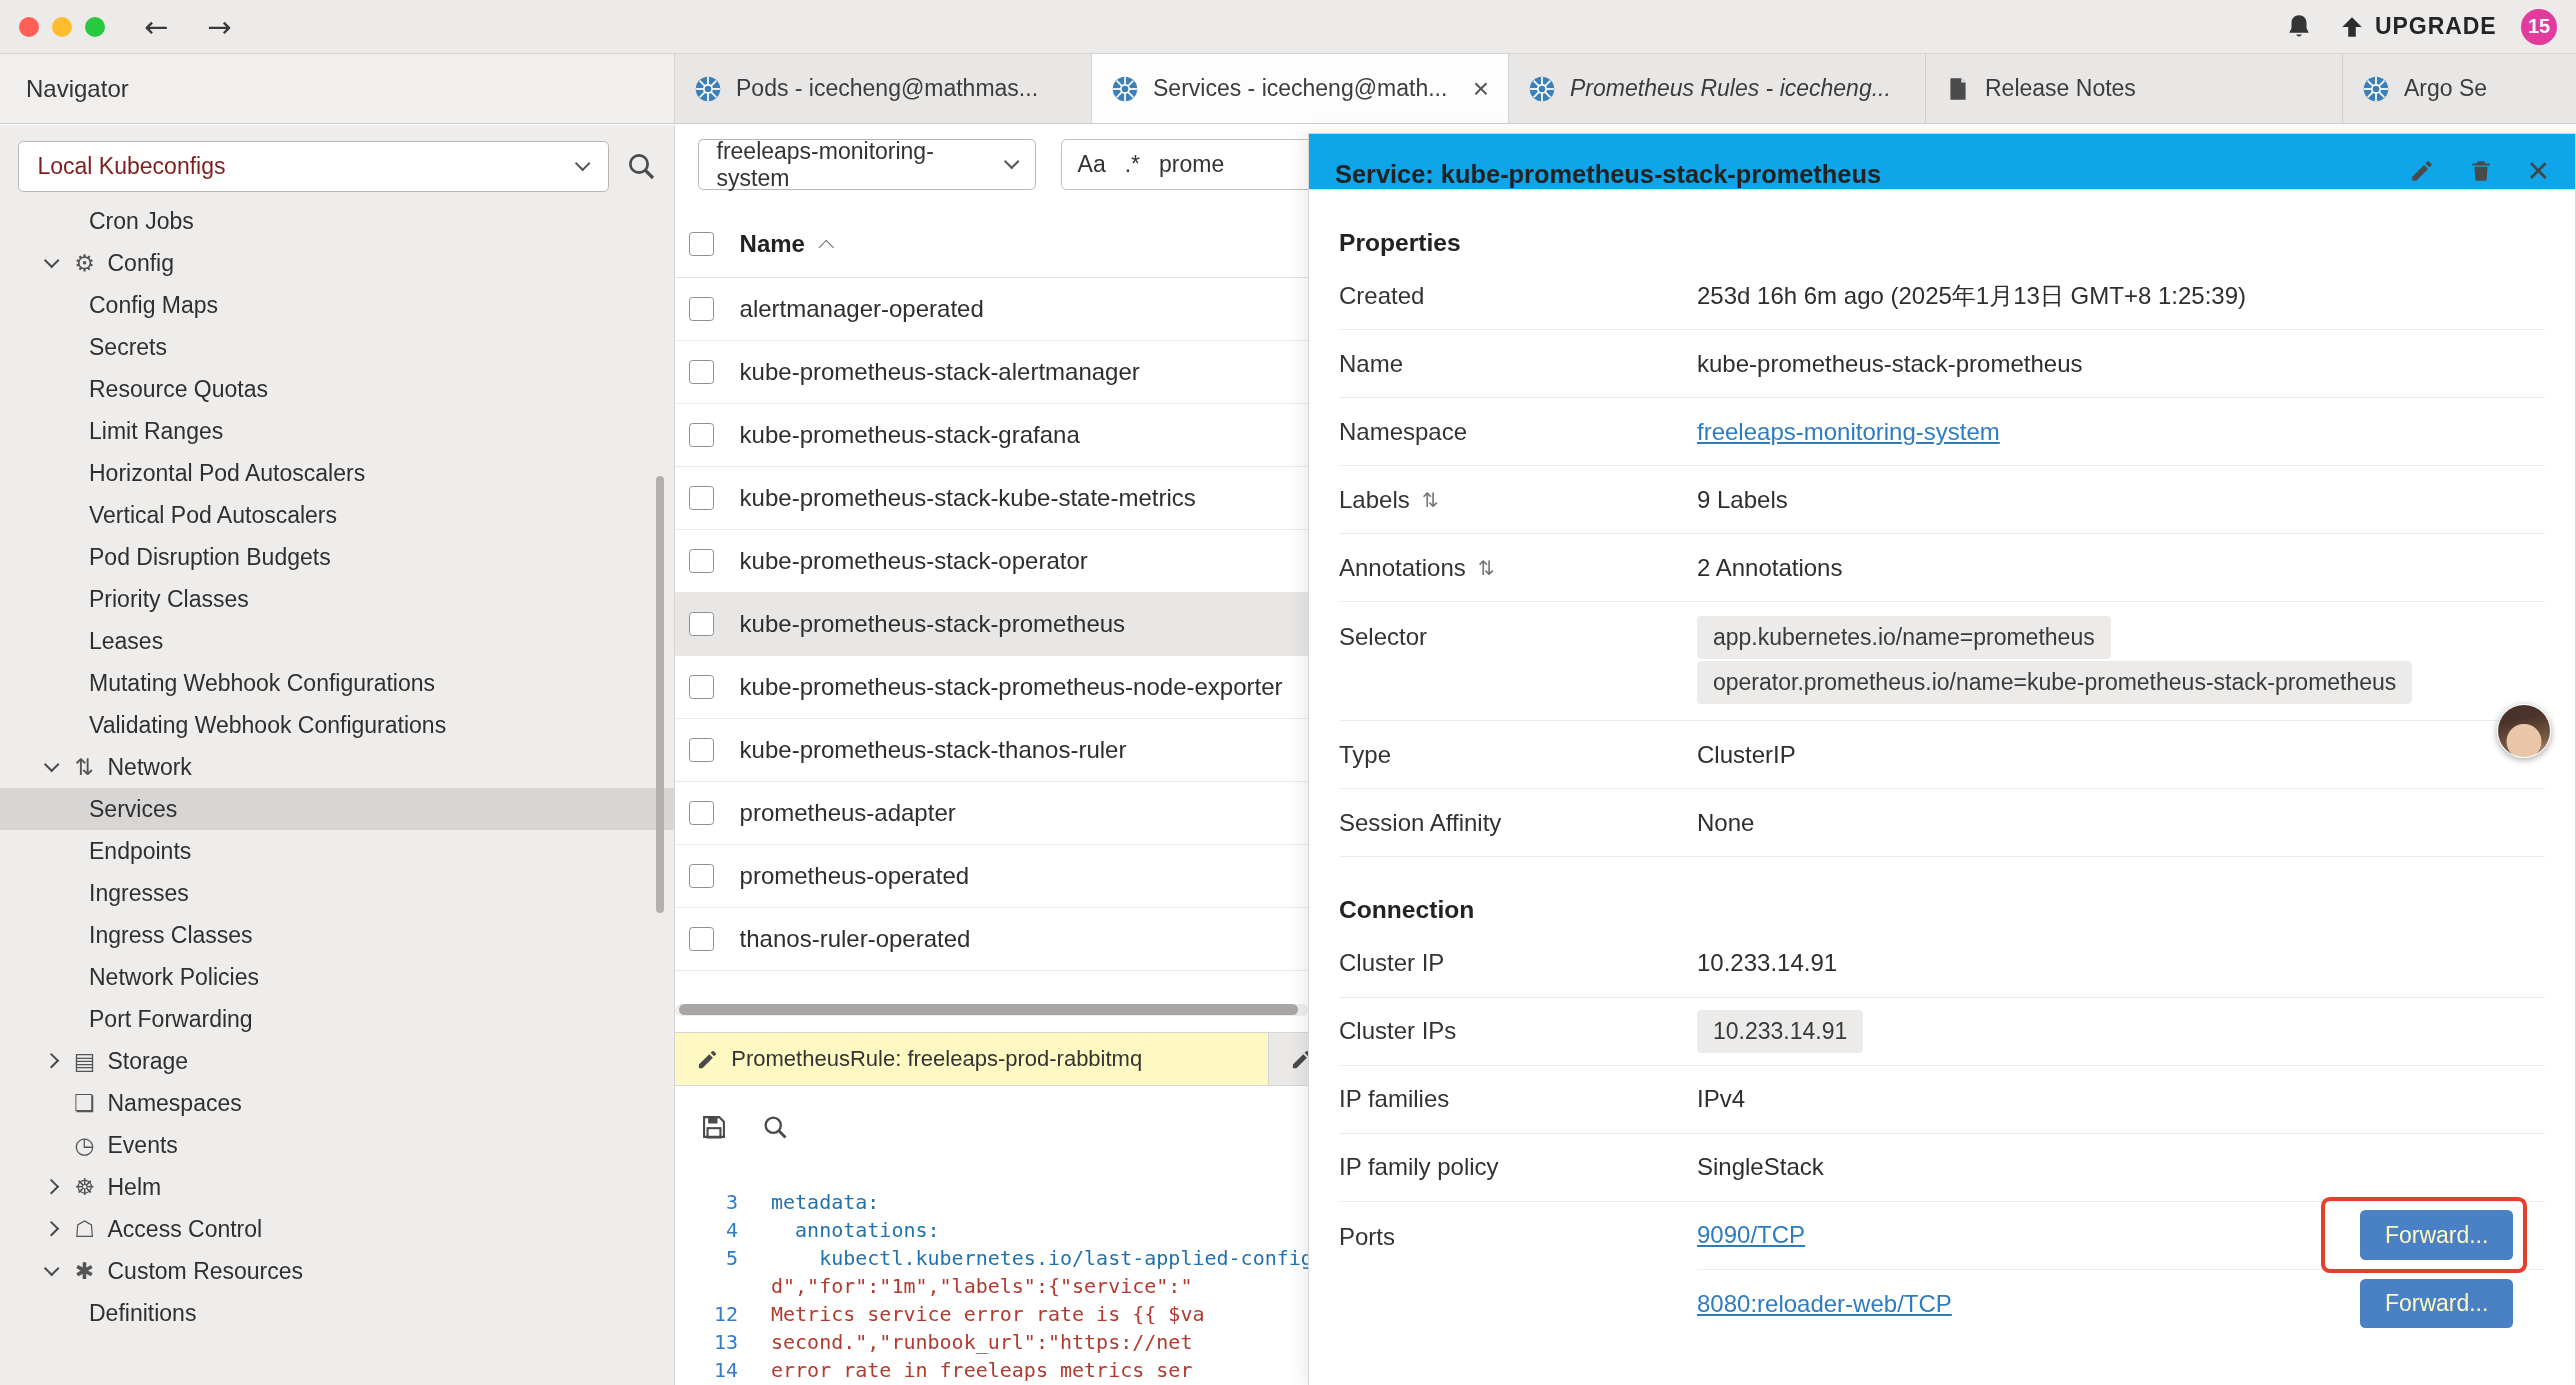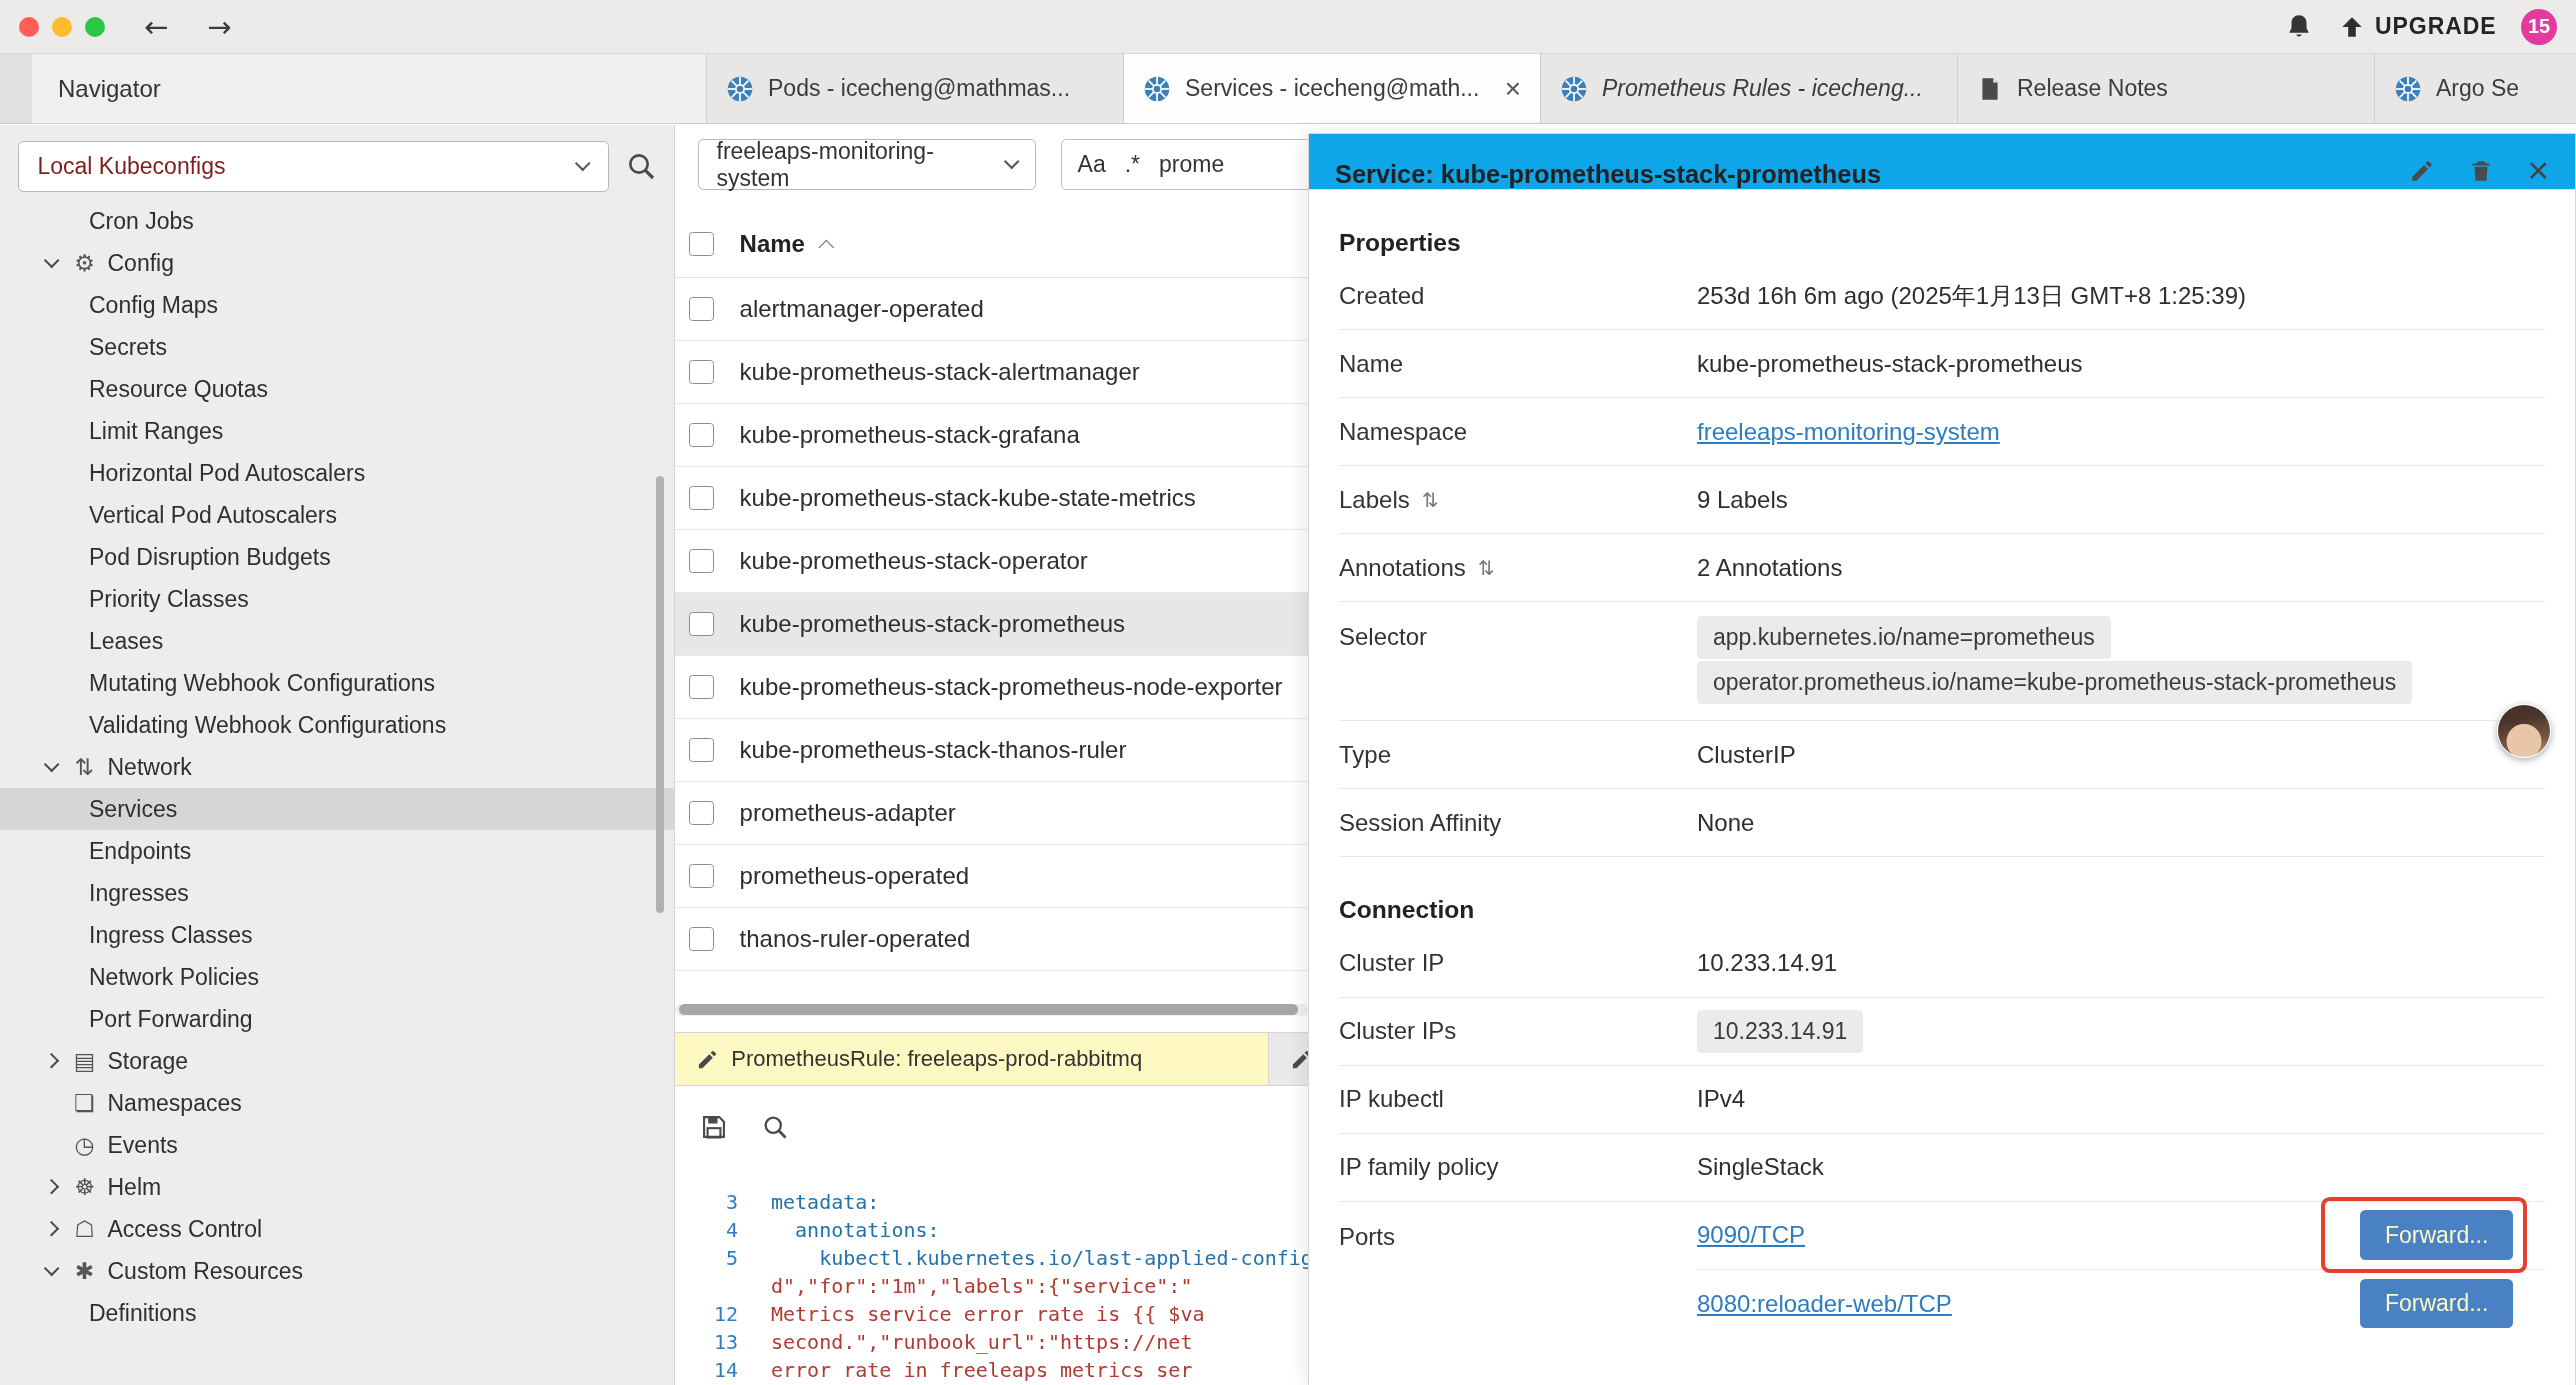--- a/index.html
+++ b/index.html
@@ -12,21 +12,21 @@
   .t-red { background:#ff5f57; margin-left:19px; }
   .t-yellow { background:#febc2e; margin-left:13px; }
   .t-green { background:#28c841; margin-left:13px; }
   .nav-arrow { font-family:"DejaVu Sans", sans-serif; font-size:29px; color:#3a3a3a; margin-left:39px; line-height:54px; }
   .winbar-right { margin-left:auto; display:flex; align-items:center; gap:24.6px; padding-right:19px;justify-content:flex-end; }
   .upgrade-group { display:flex; align-items:center; gap:10.5px; }
   .upgrade-label { font-size:23px; font-weight:600; letter-spacing:0.9px; color:#242424; }
   .notif-badge { width:36px; height:36px; border-radius:50%; background:#e23a9d; color:#fff; font-size:20px; font-weight:bold; display:flex; align-items:center; justify-content:center; }
 
   
-  .tab-strip { position:absolute; left:0; top:54px; width:2576px; height:70px; background:#e2e0de; border-bottom:0.9px solid #d0cecd; display:flex;padding-left:32px; }
+  .tab-strip { position:absolute; left:0; top:54px; width:2576px; height:70px; background:#e2e0de; border-bottom:0.9px solid #d0cecd; display:flex; }
   .nav-header { width:675px; flex-shrink:0; background:#f1efee; border-right:0.9px solid #d6d4d2; display:flex; align-items:center; }
   .nav-header-label { font-size:24px; color:#333; padding-left:26px; }
   .tabs { flex:1; display:flex; overflow:hidden; }
   .tab { width:417px; flex-shrink:0; display:flex; align-items:center; gap:14px; padding:0 19px; border-right:0.9px solid #d2d0ce; background:#e9e7e5; font-size:23px; color:#3c3c3c; white-space:nowrap; overflow:hidden; }
   .tab.active { background:#fdfdfd; }
   .tab .tab-label { overflow:hidden; text-overflow:ellipsis; flex:1; }
   .tab.italic .tab-label { font-style:italic; }
   .tab.partial { flex:1; width:auto; border-right:none; }
   .tab-close { font-size:28px; color:#555; margin-left:7px; }
 
@@ -537,21 +537,21 @@
 
     <div class="drow">
       <div class="dlabel">Cluster IP</div>
       <div class="dvalue">10.233.14.91</div>
     </div>
     <div class="drow">
       <div class="dlabel">Cluster IPs</div>
       <div class="dvalue"><span class="badge">10.233.14.91</span></div>
     </div>
     <div class="drow">
-      <div class="dlabel">IP kubectl</div>
+      <div class="dlabel">IP families</div>
       <div class="dvalue">IPv4</div>
     </div>
     <div class="drow">
       <div class="dlabel">IP family policy</div>
       <div class="dvalue">SingleStack</div>
     </div>
     <div class="drow tall" style="border-bottom:none;">
       <div class="dlabel">Ports</div>
       <div class="ports-col">
         <div class="port-line first">

